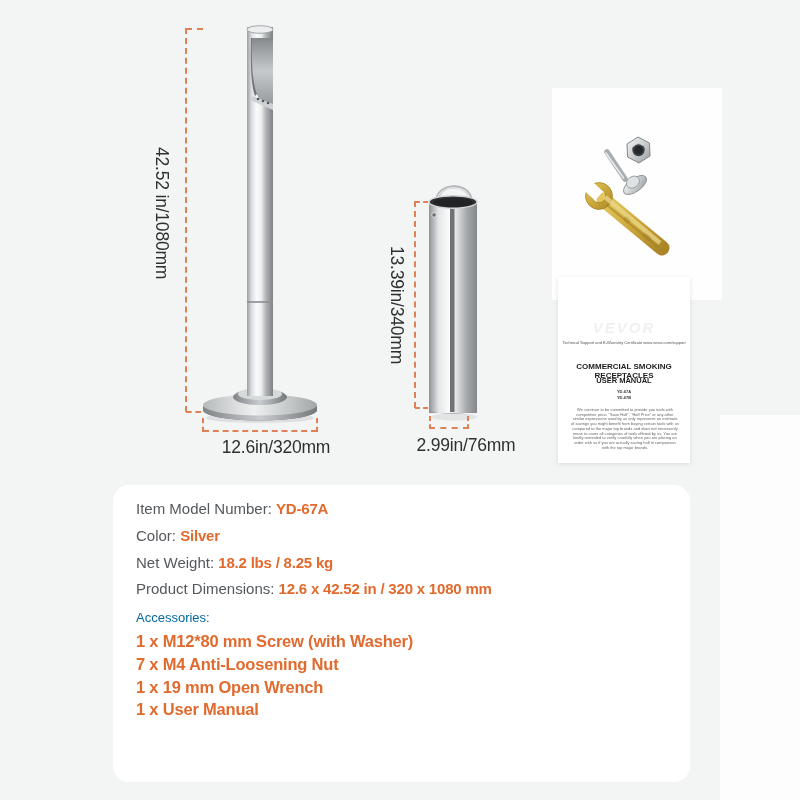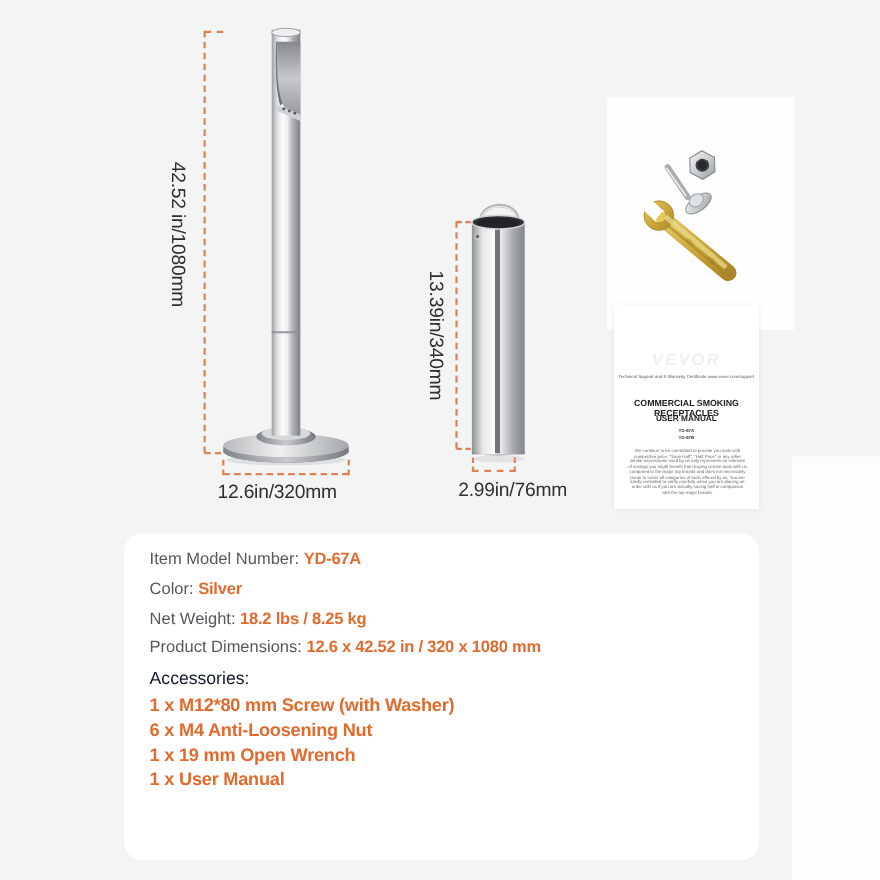--- a/index.html
+++ b/index.html
@@ -42,21 +42,21 @@
     font-size:4px;line-height:4.7px;color:#666;}
 
   
   .panel{
     left:113px;top:485px;width:577px;height:297px;background:#ffffff;
     border-radius:16px;box-sizing:border-box;padding:11px 20px 0 23px;
   }
   .spec-row{font-size:15px;line-height:26.8px;white-space:nowrap;}
   .spec-row .lab{color:#54585c;}
   .spec-row .val{color:#E16A2E;font-weight:bold;letter-spacing:-0.2px;}
-  .acc-label{font-size:16px;line-height:25px;color:#0f172a;margin-top:2px;}
+  .acc-label{font-size:13px;line-height:25px;color:#0369a1;margin-top:2px;}
   .acc-item{font-size:16.5px;line-height:22.7px;color:#E16A2E;font-weight:bold;
     letter-spacing:-0.2px;white-space:nowrap;}
 </style>
 </head>
 <body>
 
 <div class="abs tile-accessories"></div>
 <div class="abs tile-right-col"></div>
 
 <svg class="abs" style="left:195px;top:20px;" width="130" height="412" viewBox="0 0 130 412">
@@ -190,21 +190,21 @@
 </div>
 
 <div class="abs dash-v" style="left:185px;top:28px;height:384px;"></div>
 <div class="abs dash-h" style="left:186px;top:28px;width:17px;"></div>
 <div class="abs dash-h" style="left:186px;top:411px;width:15px;"></div>
 <div class="abs dim dim-rot" style="left:151px;top:147px;">42.52 in/1080mm</div>
 
 <div class="abs dash-v" style="left:202px;top:418px;height:14px;"></div>
 <div class="abs dash-v" style="left:316px;top:418px;height:14px;"></div>
 <div class="abs dash-h" style="left:203px;top:430px;width:114px;"></div>
-<div class="abs dim dim-center" style="left:188px;top:437px;width:128px;">12.6in/320mm</div>
+<div class="abs dim dim-center" style="left:212px;top:437px;width:128px;">12.6in/320mm</div>
 
 <div class="abs dash-v" style="left:414px;top:201px;height:207px;"></div>
 <div class="abs dash-h" style="left:415px;top:201px;width:13px;"></div>
 <div class="abs dash-h" style="left:415px;top:407px;width:13px;"></div>
 <div class="abs dim dim-rot" style="left:386px;top:246px;">13.39in/340mm</div>
 
 <div class="abs dash-v" style="left:429px;top:416px;height:13px;"></div>
 <div class="abs dash-v" style="left:467px;top:416px;height:13px;"></div>
 <div class="abs dash-h" style="left:429px;top:427px;width:40px;"></div>
 <div class="abs dim dim-center" style="left:395px;top:435px;width:110px;margin-left:16px;">2.99in/76mm</div>
@@ -217,16 +217,16 @@
     <span class="lab">Color: </span><span class="val">Silver</span>
   </div>
   <div class="spec-row">
     <span class="lab">Net Weight: </span><span class="val">18.2 lbs / 8.25 kg</span>
   </div>
   <div class="spec-row">
     <span class="lab">Product Dimensions: </span><span class="val">12.6 x 42.52 in / 320 x 1080 mm</span>
   </div>
   <div class="acc-label">Accessories:</div>
   <div class="acc-item">1 x M12*80 mm Screw (with Washer)</div>
-  <div class="acc-item">6 x M4 Anti-Loosening Nut</div>
+  <div class="acc-item">7 x M4 Anti-Loosening Nut</div>
   <div class="acc-item">1 x 19 mm Open Wrench</div>
   <div class="acc-item">1 x User Manual</div>
 </div>
 
 </body></html>

